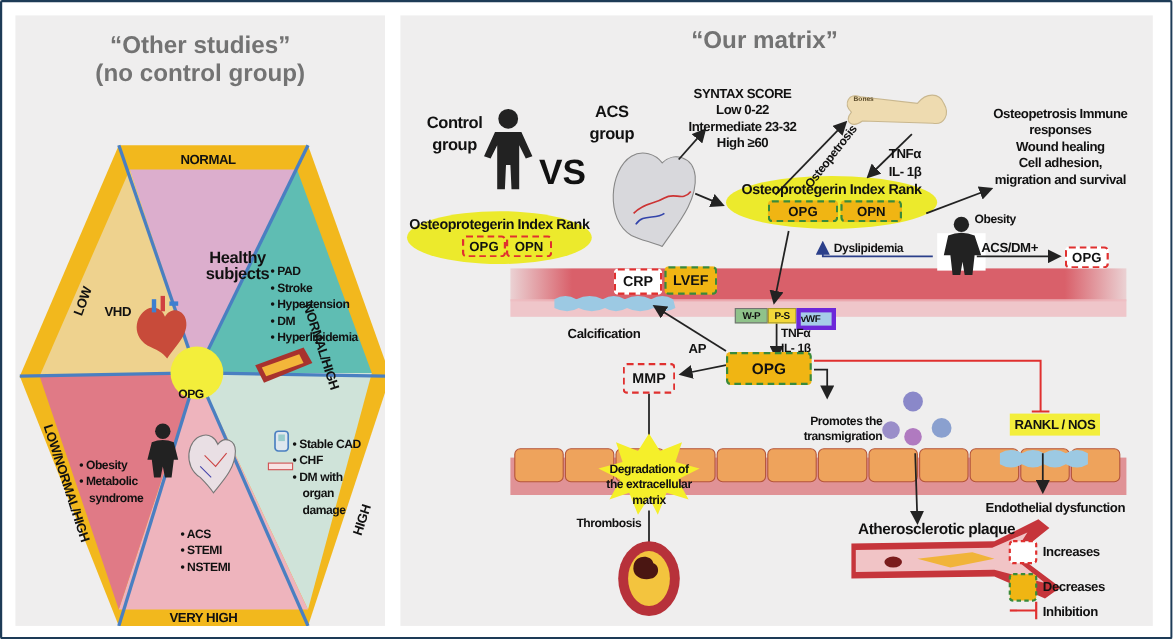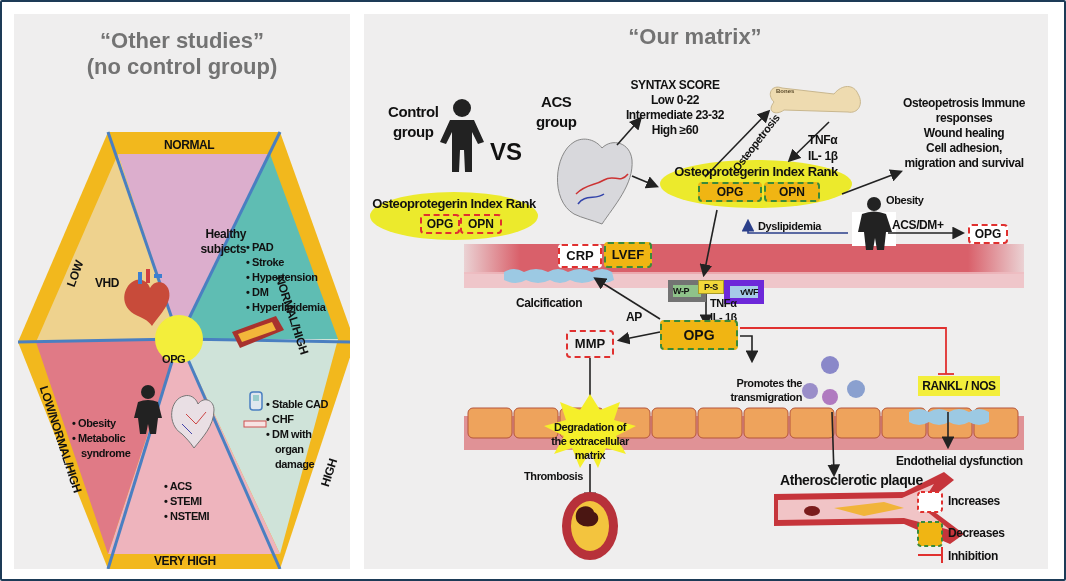--- a/index.html
+++ b/index.html
@@ -78,21 +78,21 @@
     </g>
   </svg>
 
   <div class="abs lbl cond" style="left:150px;top:124px;font-size:12px;">NORMAL</div>
   <div class="abs lbl cond" style="left:272px;top:260px;font-size:12px;transform:rotate(72deg);transform-origin:left top;white-space:nowrap;">NORMAL/HIGH</div>
   <div class="abs lbl cond" style="left:304px;top:470px;font-size:12px;transform:rotate(-72deg);transform-origin:left top;white-space:nowrap;">HIGH</div>
   <div class="abs lbl cond" style="left:140px;top:540px;font-size:12px;">VERY HIGH</div>
   <div class="abs lbl cond" style="left:36px;top:370px;font-size:12px;transform:rotate(72deg);transform-origin:left top;white-space:nowrap;">LOW/NORMAL/HIGH</div>
   <div class="abs lbl cond" style="left:50px;top:270px;font-size:12px;transform:rotate(-70deg);transform-origin:left top;white-space:nowrap;">LOW</div>
 
-  <div class="abs lbl cond" style="left:172px;top:213px;font-size:12px;text-align:right;line-height:15px;width:60px;">
+  <div class="abs lbl cond" style="left:172px;top:213px;font-size:15px;text-align:center;line-height:15px;width:60px;">
     <div>Healthy</div>
     <div>subjects</div>
   </div>
   <div class="abs lbl cond" style="left:232px;top:226px;font-size:11px;line-height:15px;">
     <div>• <span>PAD</span></div>
     <div>• <span>Stroke</span></div>
     <div>• <span>Hypertension</span></div>
     <div>• <span>DM</span></div>
     <div>• <span>Hyperlipidemia</span></div>
   </div>
@@ -236,21 +236,21 @@
       <line x1="578" y1="533" x2="578" y2="549"></line>
     </g>
   </svg>
 
   <div class="abs title" style="left:226px;top:10px;width:210px;">“Our matrix”</div>
 
   <div class="abs lbl cond" style="left:24px;top:88px;font-size:15px;line-height:20px;text-align:center;">
     <div>Control</div>
       <div>group</div>
   </div>
-  <div class="abs lbl" style="left:126px;top:124px;font-size:24px;">VS</div>
+  <div class="abs lbl" style="left:126px;top:124px;font-size:32px;">VS</div>
   <div class="abs lbl cond" style="left:172px;top:78px;font-size:15px;line-height:20px;text-align:center;">
     <div>ACS</div>
       <div>group</div>
   </div>
   <div class="abs lbl cond" style="left:246px;top:64px;width:130px;font-size:12px;line-height:15px;text-align:center;">
     <div>SYNTAX SCORE</div>
       <div>Low 0-22</div>
       <div>Intermediate 23-32</div>
       <div>High ≥60</div>
   </div>
@@ -277,23 +277,23 @@
   <div class="abs box-dec" style="left:400px;top:168px;width:52px;height:16px;font-size:12px;line-height:16px;">OPN</div>
 
   <div class="abs lbl cond" style="left:522px;top:180px;font-size:11px;">Obesity</div>
   <div class="abs lbl cond" style="left:528px;top:204px;font-size:12px;">ACS/DM+</div>
   <div class="abs box-inc" style="left:604px;top:210px;width:36px;height:16px;font-size:12px;line-height:16px;">OPG</div>
   <div class="abs lbl cond" style="left:394px;top:206px;font-size:11px;">Dyslipidemia</div>
 
   <div class="abs box-inc" style="left:194px;top:230px;width:40px;height:20px;font-size:13px;line-height:20px;">CRP</div>
   <div class="abs box-dec" style="left:240px;top:228px;width:44px;height:22px;font-size:13px;line-height:22px;">LVEF</div>
 
-  <div class="abs lbl cond" style="left:304px;top:266px;width:28px;height:12px;background:#8fc28a;border:5px solid #737373;font-size:9px;line-height:12px;text-align:left;">W-P</div>
+  <div class="abs lbl cond" style="left:304px;top:266px;width:28px;height:12px;background:#8fc28a;border:1px solid #737373;font-size:9px;line-height:12px;text-align:center;">W-P</div>
   <div class="abs lbl cond" style="left:334px;top:266px;width:24px;height:12px;background:#f2d83a;border:1px solid #a89a2a;font-size:9px;line-height:12px;text-align:center;">P-S</div>
-  <div class="abs lbl cond" style="left:360px;top:266px;width:28px;height:12px;background:#a6cce8;border:6px solid #6d28d9;font-size:9px;line-height:12px;text-align:right;">vWF</div>
+  <div class="abs lbl cond" style="left:360px;top:266px;width:28px;height:12px;background:#a6cce8;border:4px solid #6d28d9;font-size:9px;line-height:12px;text-align:left;">vWF</div>
   <div class="abs lbl cond" style="left:346px;top:282px;font-size:11px;line-height:14px;">
     <div>TNFα</div>
       <div>IL- 1β</div>
   </div>
 
   <div class="abs lbl cond" style="left:152px;top:282px;font-size:12px;">Calcification</div>
   <div class="abs lbl cond" style="left:262px;top:296px;font-size:12px;">AP</div>
   <div class="abs box-dec" style="left:296px;top:306px;width:74px;height:26px;font-size:14px;line-height:26px;">OPG</div>
   <div class="abs box-inc" style="left:202px;top:316px;width:44px;height:24px;font-size:13px;line-height:24px;background:transparent;">MMP</div>
   <div class="abs lbl cond" style="left:328px;top:346px;width:110px;font-size:11px;line-height:14px;text-align:right;margin-top:16px;">

